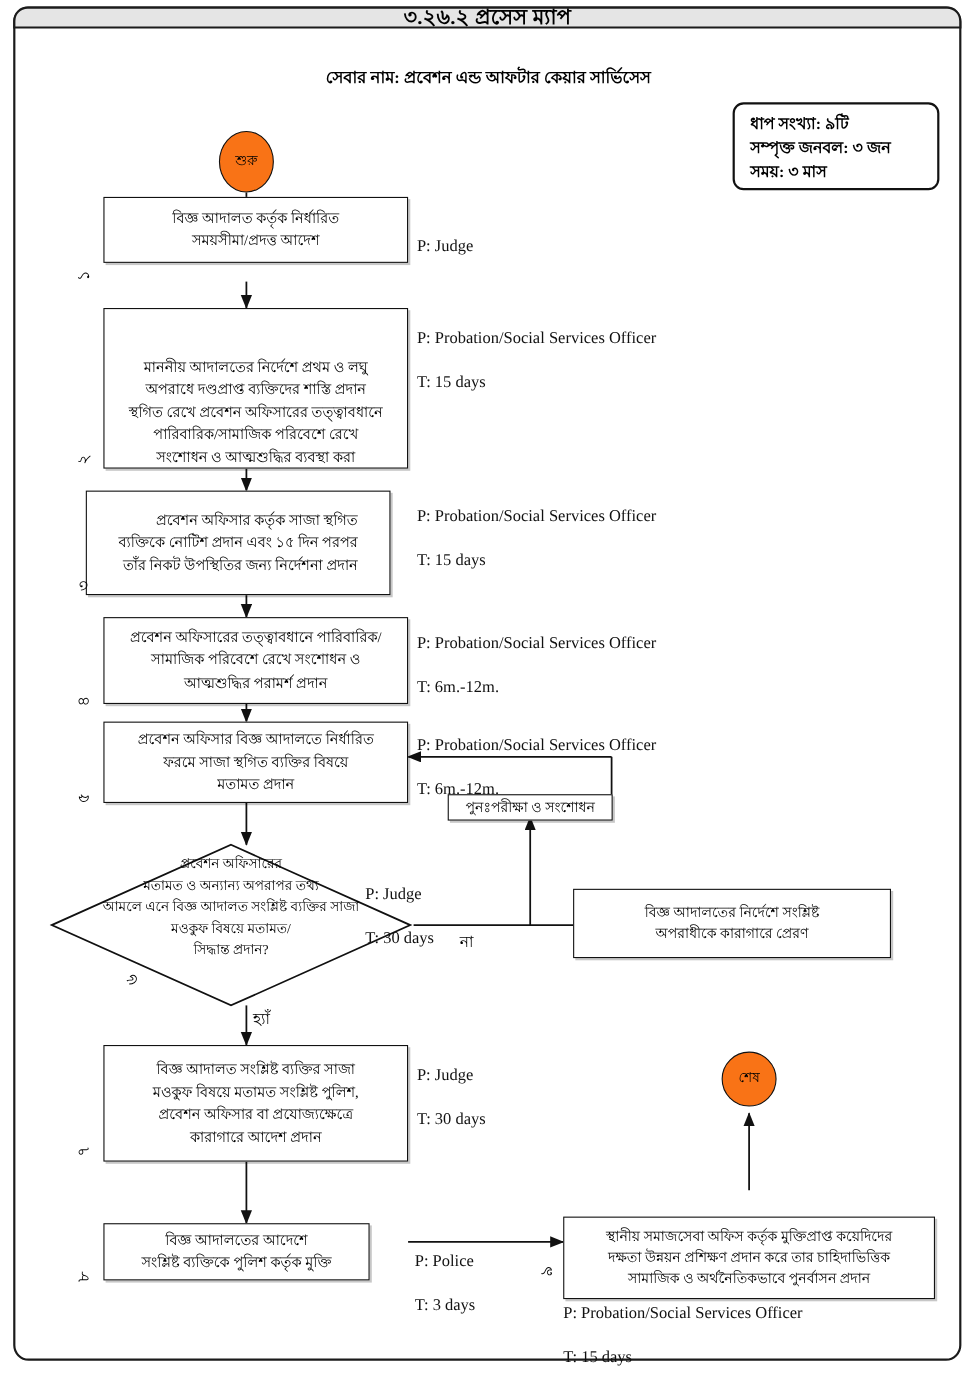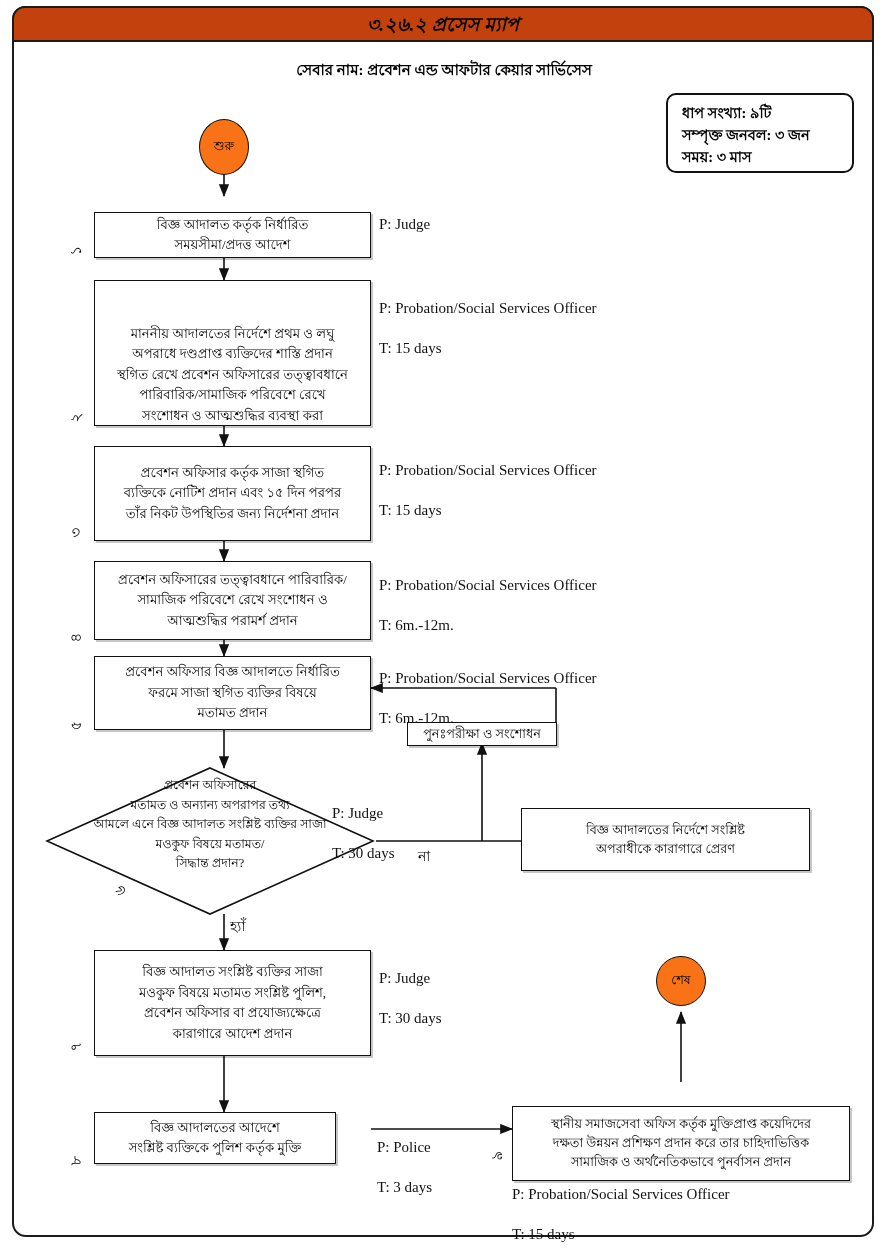--- a/index.html
+++ b/index.html
@@ -28,29 +28,28 @@
     box-sizing: border-box;
     background: #fff;
   }
 
   
   #title-bar {
     position: absolute;
     left: 12px;
     top: 6px;
     width: 862px;
-    height: 36px;
-    box-sizing: border-box;
-    background: #c2410c;
+    height: 20px;
+    box-sizing: border-box;
+    background: #e5e5e5;
     border: 2px solid #1b1b1b;
     border-radius: 13px 13px 0 0;
     display: flex;
     align-items: center;
     justify-content: center;
-    font-style: italic;
   }
   #title-bar .title-text {
     font-family: "Liberation Serif", "DejaVu Serif", serif;
     font-size: 19px;
     font-weight: bold;
     letter-spacing: .2px;
     line-height: 1;
   }
 
   
@@ -220,21 +219,21 @@
 </svg>
 
 <div class="term" style="left:199px; top:119px; width:50px; height:56px;">
   <span>শুরু</span>
 </div>
 
 <div class="term" style="left:656px; top:956px; width:50px; height:50px;">
   <span>শেষ</span>
 </div>
 
-<div class="pbox" style="left:94px; top:212px; width:277px; height:46px;">
+<div class="pbox" style="left:94px; top:179px; width:277px; height:60px;">
   <span style="white-space:pre-line;">বিজ্ঞ আদালত কর্তৃক নির্ধারিত
 সময়সীমা/প্রদত্ত আদেশ</span>
 </div>
 <div class="stepnum" style="left:66px; top:238px;">১</div>
 <div class="pt" style="left:379px; top:194px;">
   <div>P: Judge</div>
 </div>
 
 <div class="pbox" style="left:94px; top:280px; width:277px; height:146px;">
   <span style="white-space:pre-line;margin-top:44px;">মাননীয় আদালতের নির্দেশে প্রথম ও লঘু
@@ -242,21 +241,21 @@
 স্থগিত রেখে প্রবেশন অফিসারের তত্ত্বাবধানে
 পারিবারিক/সামাজিক পরিবেশে রেখে
 সংশোধন ও আত্মশুদ্ধির ব্যবস্থা করা</span>
 </div>
 <div class="stepnum" style="left:66px; top:405px;">২</div>
 <div class="pt" style="left:379px; top:278px;">
   <div>P: Probation/Social Services Officer</div>
   <div>T: 15 days</div>
 </div>
 
-<div class="pbox" style="left:94px; top:446px; width:277px; height:95px;">
+<div class="pbox" style="left:78px; top:446px; width:277px; height:95px;text-align:right;">
   <span style="white-space:pre-line;">প্রবেশন অফিসার  কর্তৃক সাজা স্থগিত
 ব্যক্তিকে নোটিশ প্রদান এবং ১৫ দিন পরপর
 তাঁর নিকট উপস্থিতির জন্য নির্দেশনা প্রদান</span>
 </div>
 <div class="stepnum" style="left:66px; top:520px;">৩</div>
 <div class="pt" style="left:379px; top:440px;">
   <div>P: Probation/Social Services Officer</div>
   <div>T: 15 days</div>
 </div>
 

